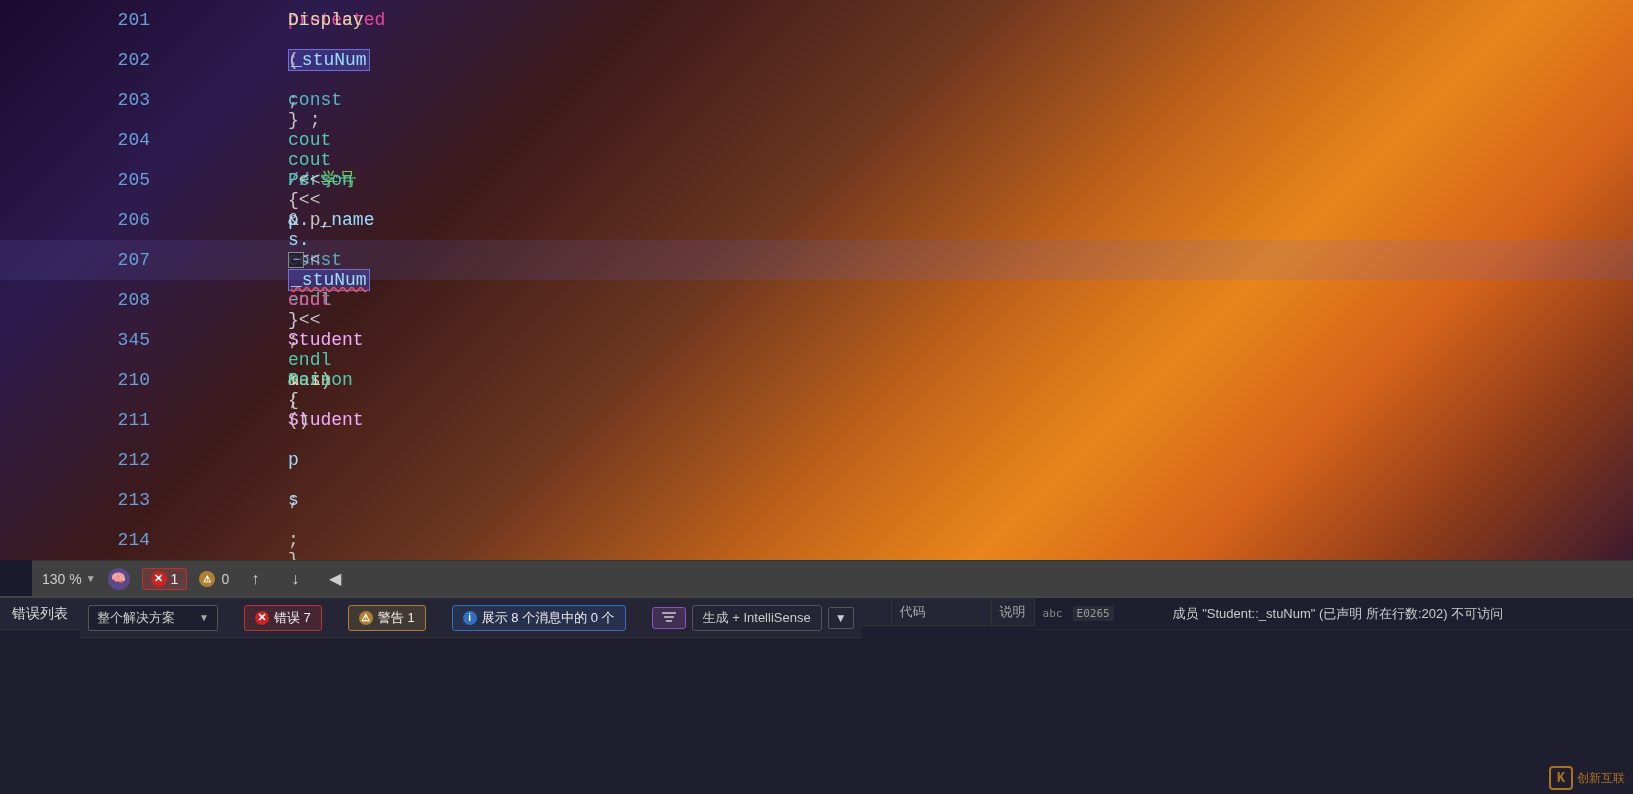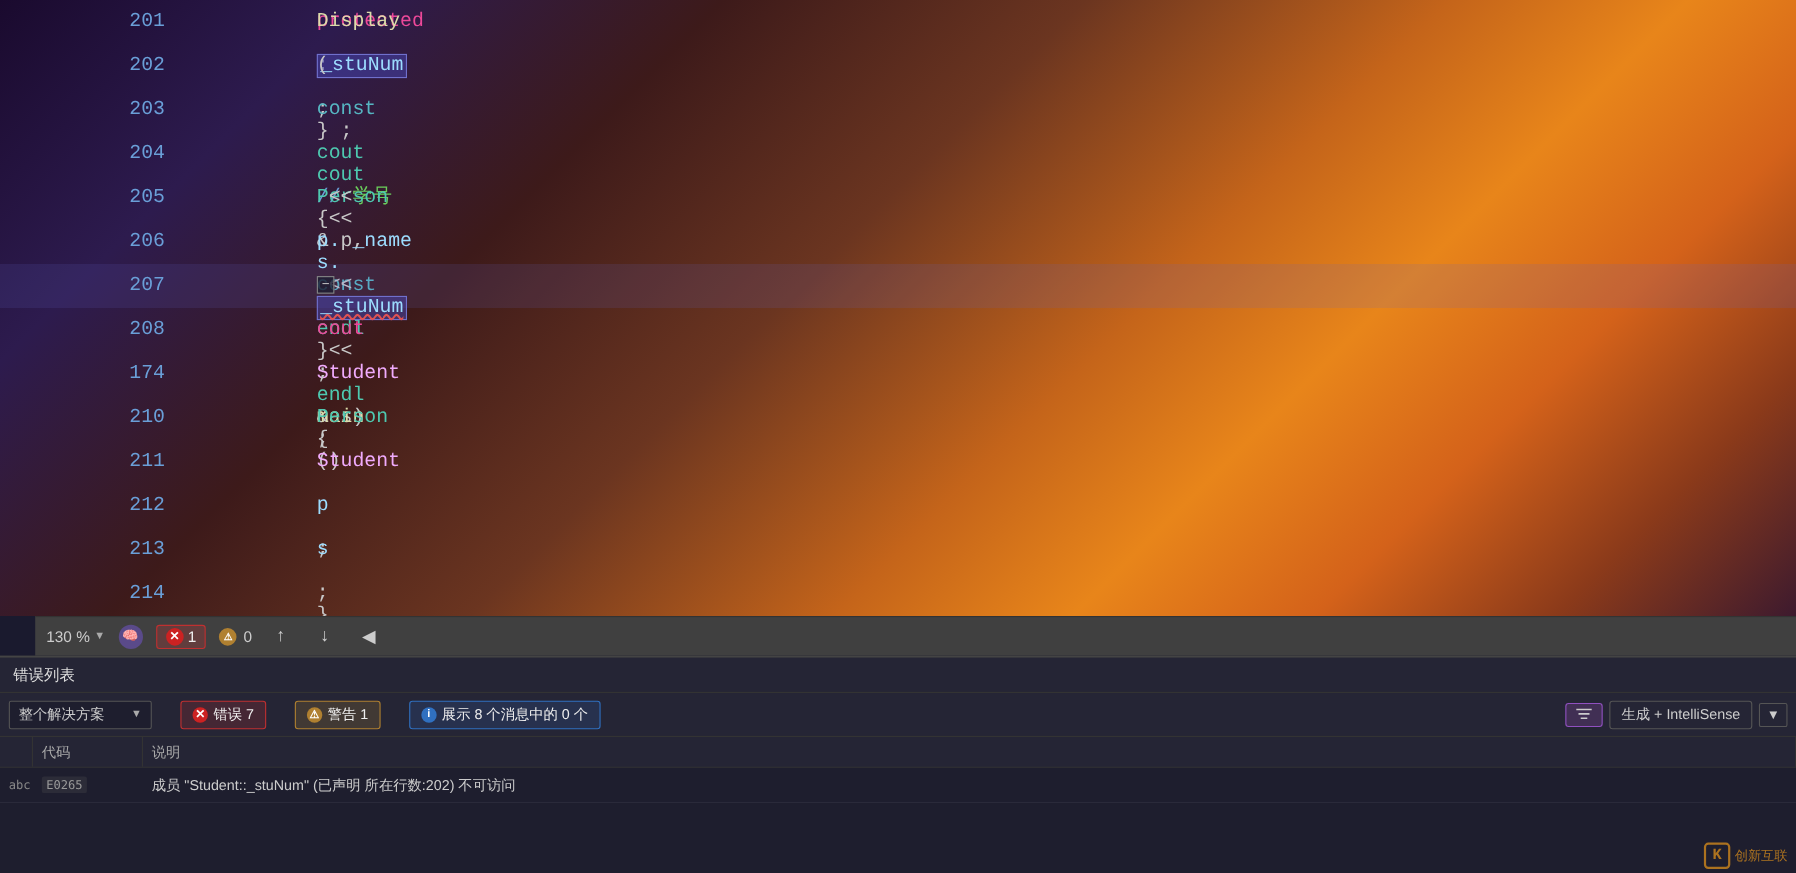--- a/index.html
+++ b/index.html
@@ -211,21 +211,21 @@
       border: none;
     }
 
     
     .error-panel {
       width: 100%;
       height: 198px;
       background: #1e1e2e;
       border-top: 2px solid #444;
       display: flex;
-      flex-direction: column;
+      flex-direction: row;
       z-index: 10;
       font-family: 'Microsoft YaHei', sans-serif;
     }
 
     .error-panel-header {
       height: 32px;
       background: #252535;
       display: flex;
       align-items: center;
       padding: 0 12px;
@@ -553,21 +553,21 @@
 
       <div class="code-line">
         <span class="line-num">208</span>
         <span class="line-content">
           <span style="display:inline-block;width:40px;"></span>
           <span class="punct">}</span>
         </span>
       </div>
 
       <div class="code-line">
-        <span class="line-num">174</span>
+        <span class="line-num">345</span>
         <span class="line-content">
           <span class="collapse-box">−</span>
           <span class="kw-void">cout</span>
           <span> </span>
           <span class="kw-main">main</span>
           <span class="punct">()</span>
         </span>
       </div>
 
       <div class="code-line">

